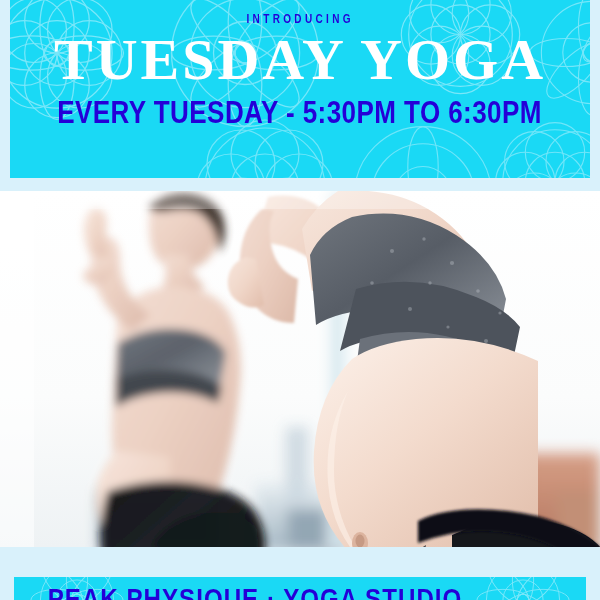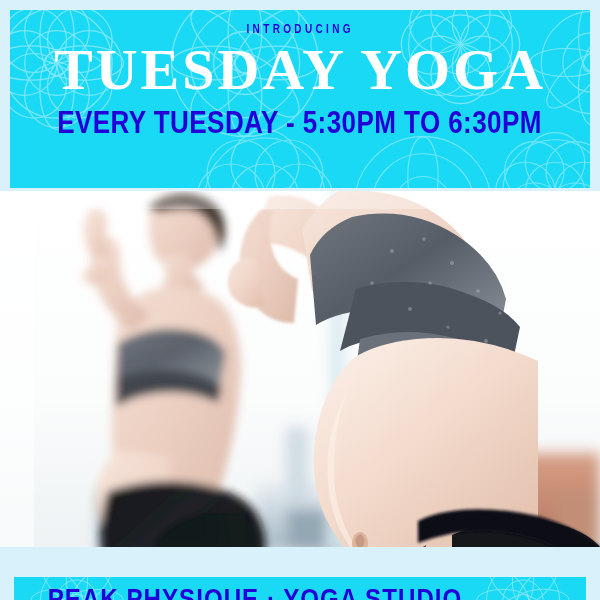--- a/index.html
+++ b/index.html
@@ -8,21 +8,21 @@
     font-family:"Liberation Sans", sans-serif;
   }
   #poster{
     position:relative;width:600px;height:600px;
     background:#d9f1fb;   
     overflow:hidden;
   }
 
   
   #header-band{
-    position:absolute;left:10px;top:10px;width:580px;height:178px;
+    position:absolute;left:10px;top:0;width:580px;height:178px;
     background:#1ad9f5;
     overflow:hidden;
   }
   .mandala{position:absolute;pointer-events:none;}
   .mandala svg{display:block;}
 
   #header-content{
     position:absolute;inset:0;
     display:flex;flex-direction:column;align-items:center;justify-content:flex-start;
     padding-top:13px;box-sizing:border-box;

